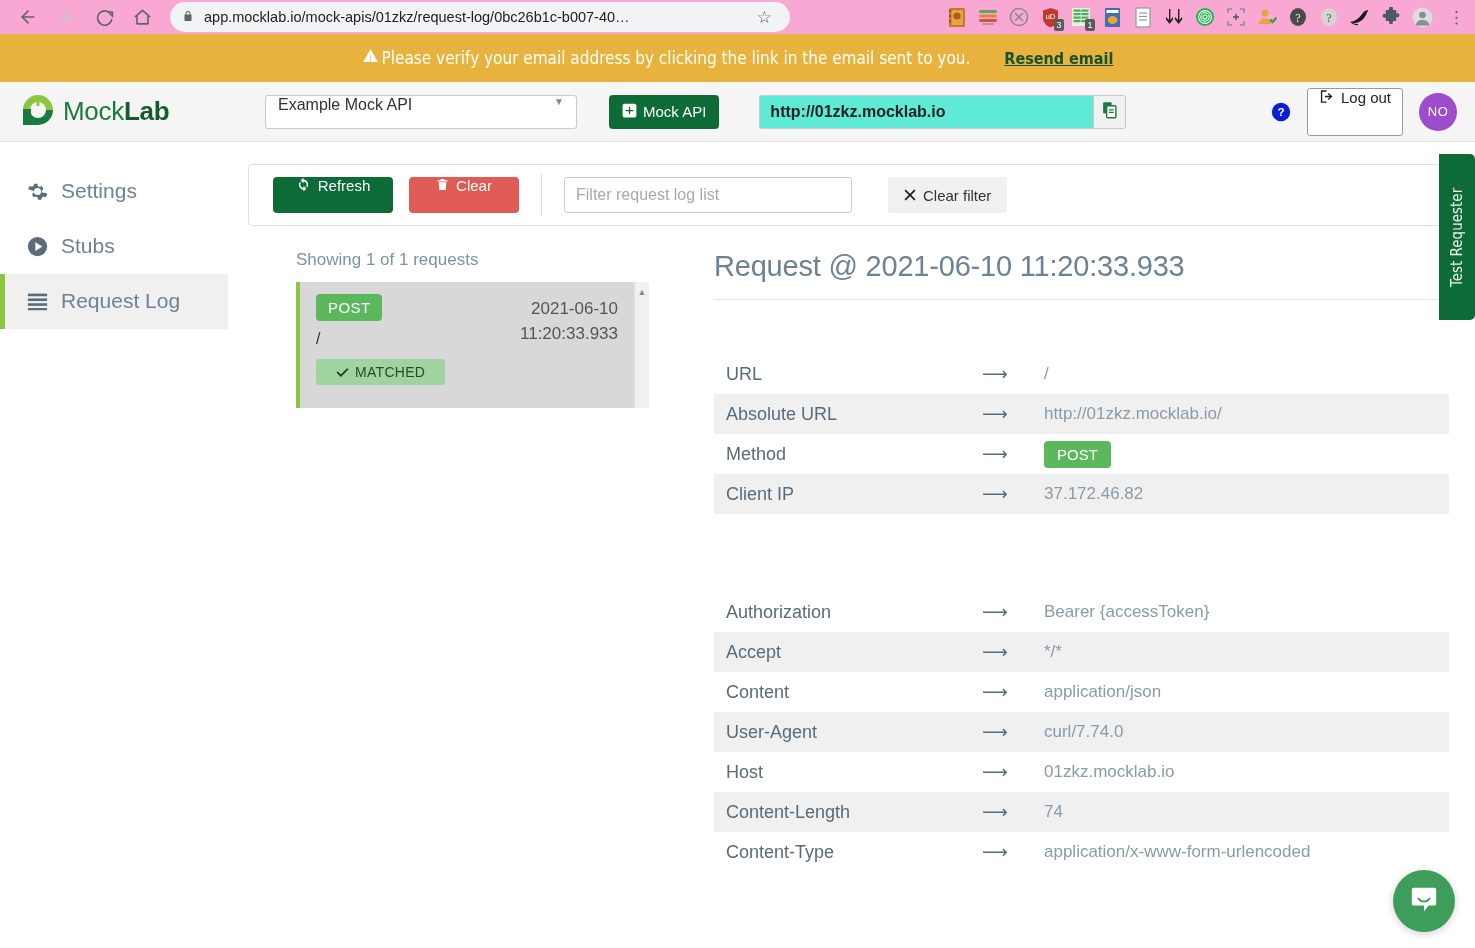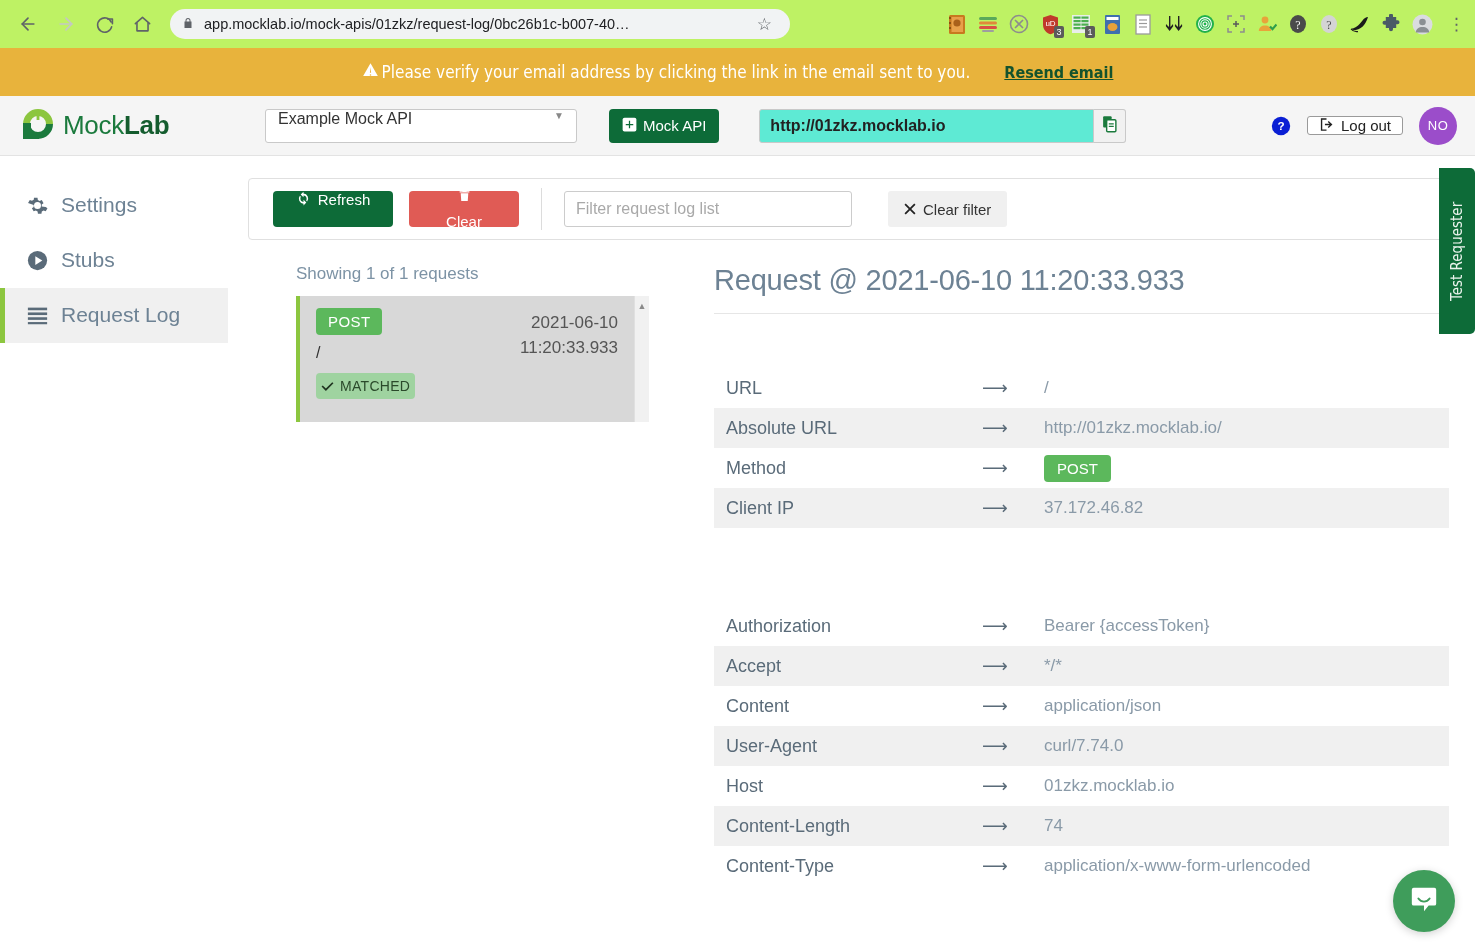--- a/index.html
+++ b/index.html
@@ -4,22 +4,22 @@
 <style>
   * { box-sizing: border-box; margin: 0; padding: 0; }
   html, body {
     width: 1475px; height: 948px;
     font-family: "Liberation Sans", sans-serif;
     background: #ffffff; overflow: hidden;
   }
 
   
   .browser-bar {
-    height: 48px; display: flex; align-items: center;
-    padding: 0 10px; background: #bef264; gap: 2px;
+    height: 34px; display: flex; align-items: center;
+    padding: 0 10px; background: #f9a8d4; gap: 2px;
   }
   .nav-btn {
     width: 36px; height: 36px; display: flex; align-items: center;
     justify-content: center; border-radius: 50%;
     color: #5f6368; font-size: 19px; flex: none;
   }
   .nav-btn.disabled { color: #c4c7c5; }
   .omnibox {
     flex: 1; height: 30px; background: #f1f3f4; border-radius: 16px;
     display: flex; align-items: center; padding: 0 12px;
@@ -80,22 +80,22 @@
     padding: 0 10px; font-size: 16px; color: #222; font-weight: bold;
   }
   .copy-btn {
     width: 32px; height: 34px; background: #f1f1f1; border: 1px solid #c9c9c9;
     border-left: none; border-radius: 0 3px 3px 0; display: flex;
     align-items: center; justify-content: center; cursor: pointer;
   }
   .header-right { margin-left: auto; display: flex; align-items: center; gap: 16px; }
   .help-icon { color: #0a1fd4; cursor: pointer; display: flex; }
   .btn-logout {
-    height: 19px; border: 1px solid #9a9a9a; border-radius: 3px; background: #fff;
-    display: flex; align-items: center; gap: 7px; padding: 0 11px;
+    height: 48px; border: 1px solid #9a9a9a; border-radius: 3px; background: #fff;
+    display: flex; gap: 7px; padding: 0 11px;
     font-size: 15px; color: #222; cursor: pointer;
   }
   .avatar {
     width: 38px; height: 38px; border-radius: 50%; background: #9b4dca;
     color: #fff; display: flex; align-items: center; justify-content: center;
     font-size: 13px; letter-spacing: 0.5px; cursor: pointer;
   }
 
   
   .page { display: flex; height: calc(948px - 46px - 48px - 60px); position: relative; }
@@ -116,21 +116,21 @@
     border: 1px solid #e0e0e0; border-radius: 4px; height: 62px;
     display: flex; align-items: center; padding: 0 24px; gap: 16px;
   }
   .btn {
     height: 36px; border-radius: 4px; display: flex; 
     justify-content: center; gap: 7px; padding: 0 18px; font-size: 15px;
     color: #fff; cursor: pointer; border: none;
     font-family: "Liberation Sans", sans-serif;
   }
   .btn-refresh { background: #0d6b38; min-width: 120px; }
-  .btn-clear { background: #e05b55; min-width: 110px; flex-direction: column; }
+  .btn-clear { background: #e05b55; min-width: 110px; }
   .tb-divider { width: 1px; height: 42px; background: #dcdcdc; margin: 0 6px; }
   .filter-input {
     width: 288px; height: 36px; border: 1px solid #ccc; border-radius: 3px;
     background: #fff; font-size: 16px; color: #333; padding: 0 11px;
     font-family: "Liberation Sans", sans-serif;
   }
   .filter-input::placeholder { color: #a9a9a9; }
   .btn-clearfilter {
     height: 36px; background: #f0f0f0; border: none; border-radius: 3px;
     display: flex; align-items: center; gap: 7px; padding: 0 16px;
@@ -150,21 +150,21 @@
     min-height: 126px; align-content: flex-start;
   }
   .req-left { flex: 1; }
   .method-badge {
     background: #5cb85c; color: #fff; font-size: 15px; border-radius: 4px;
     padding: 5px 12px; display: inline-block; letter-spacing: 0.4px;
   }
   .req-path { font-size: 16px; color: #333; margin-top: 9px; }
   .matched-badge {
     background: #9fd3a0; color: #2b4a2b; font-size: 14px; border-radius: 4px;
-    padding: 5px 5px; display: inline-flex; align-items: flex-end; gap: 6px;
+    padding: 5px 20px; display: inline-flex; align-items: flex-end; gap: 6px;
     margin-top: 11px; letter-spacing: 0.3px;
   }
   .req-time { font-size: 17px; color: #555; text-align: right; line-height: 1.45; padding-top: 3px; }
   .list-scrollbar {
     width: 15px; background: #f1f1f1; border-left: 1px solid #e0e0e0;
     display: flex; flex-direction: column; align-items: center; padding-top: 5px;
   }
   .sb-arrow { color: #8a8a8a; font-size: 9px; }
 
   

